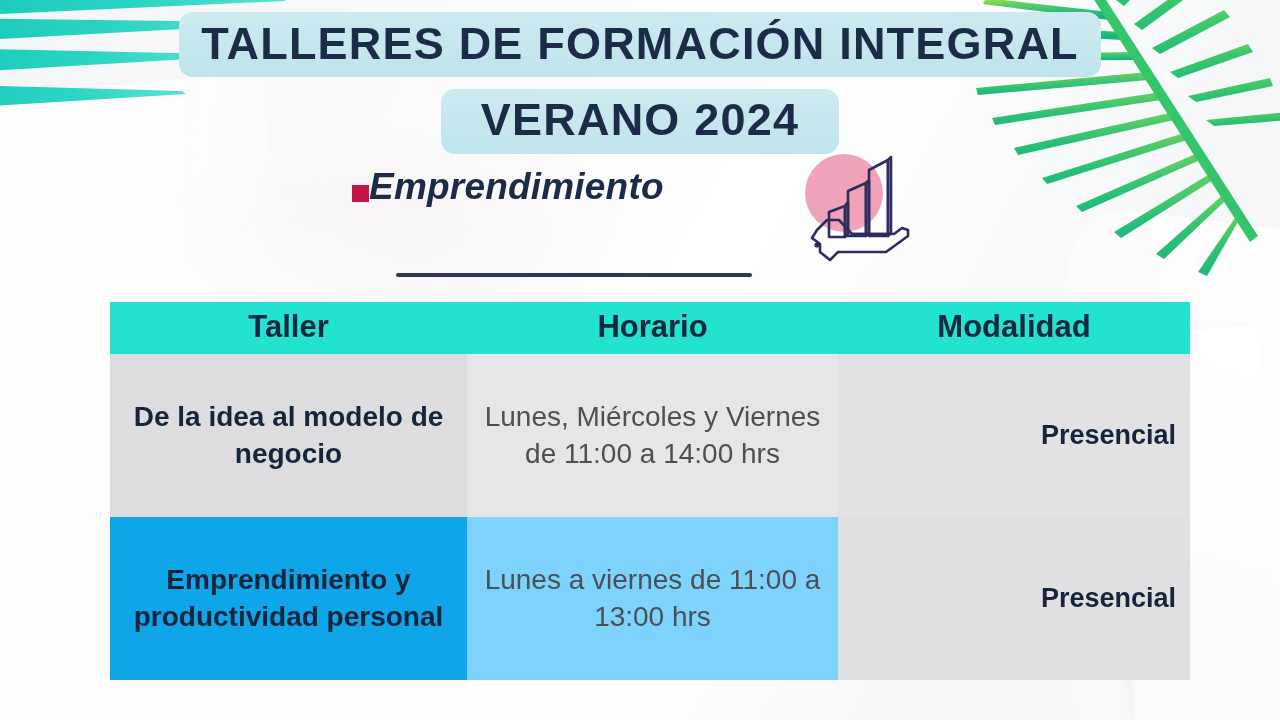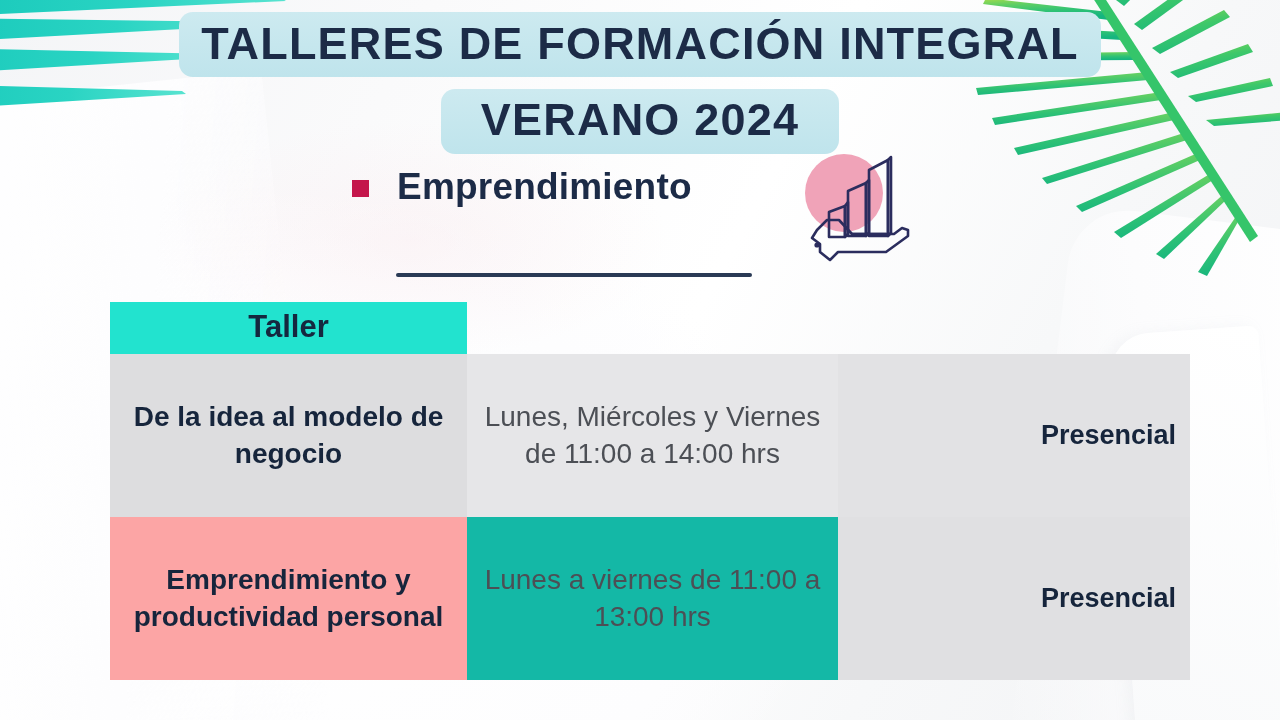--- a/index.html
+++ b/index.html
@@ -108,22 +108,23 @@
 
   
   .subtitle-block {
     position: absolute;
     left: 352px;
     top: 166px;
     width: 560px;
   }
   .sub-row {
     display: flex;
-    align-items: flex-start;
-    gap: 28px;
+    align-items: center;
+    gap: 0;
+    font-style: italic;
   }
   .sub-bullet {
     width: 17px;
     height: 17px;
     background: #c4164b;
     margin-top: 14px;
     flex: 0 0 auto;
   }
   .sub-text {
     font-size: 37px;
@@ -187,22 +188,22 @@
   .col-2 { width: 371px; }
   .col-3 { width: 352px; }
 
   .tbody .trow { min-height: 163px; }
   .tbody .tcell { padding: 12px 14px; }
 
   .tbody .col-1 { background: #dddddf; }
   .tbody .col-2 { background: #e6e6e8; }
   .tbody .col-3 { background: #e2e2e4; justify-content: flex-end; }
 
-  .tbody .trow:nth-child(2) .col-1 { background: #fca5a5; }
-  .tbody .trow:nth-child(2) .col-2 { background: #14b8a6; }
+  .tbody .trow:nth-child(2) .col-1 { background: #0ea5e9; }
+  .tbody .trow:nth-child(2) .col-2 { background: #7dd3fc; }
   .tbody .trow:nth-child(2) .col-3 { background: #e0e0e2; }
 
   .cell-strong {
     font-size: 28px;
     font-weight: 700;
     color: #16253c;
     line-height: 1.32;
   }
   .cell-plain {
     font-size: 28px;
@@ -327,20 +328,22 @@
         <path d="M62 86 L96 86"></path>
       </g>
       <circle cx="27" cy="97" r="2.6" fill="#2b2d5e"></circle>
     </svg>
   </div>
 
   <div class="table">
 
     <div class="trow thead">
       <div class="tcell col-1">Taller</div>
+      <div class="tcell col-2">Horario</div>
+      <div class="tcell col-3">Modalidad</div>
     </div>
 
     <div class="tbody">
 
       <div class="trow">
         <div class="tcell col-1">
           <span class="cell-strong">De la idea al modelo de negocio</span>
         </div>
         <div class="tcell col-2">
           <span class="cell-plain">Lunes, Miércoles y Viernes de 11:00 a 14:00 hrs</span>

